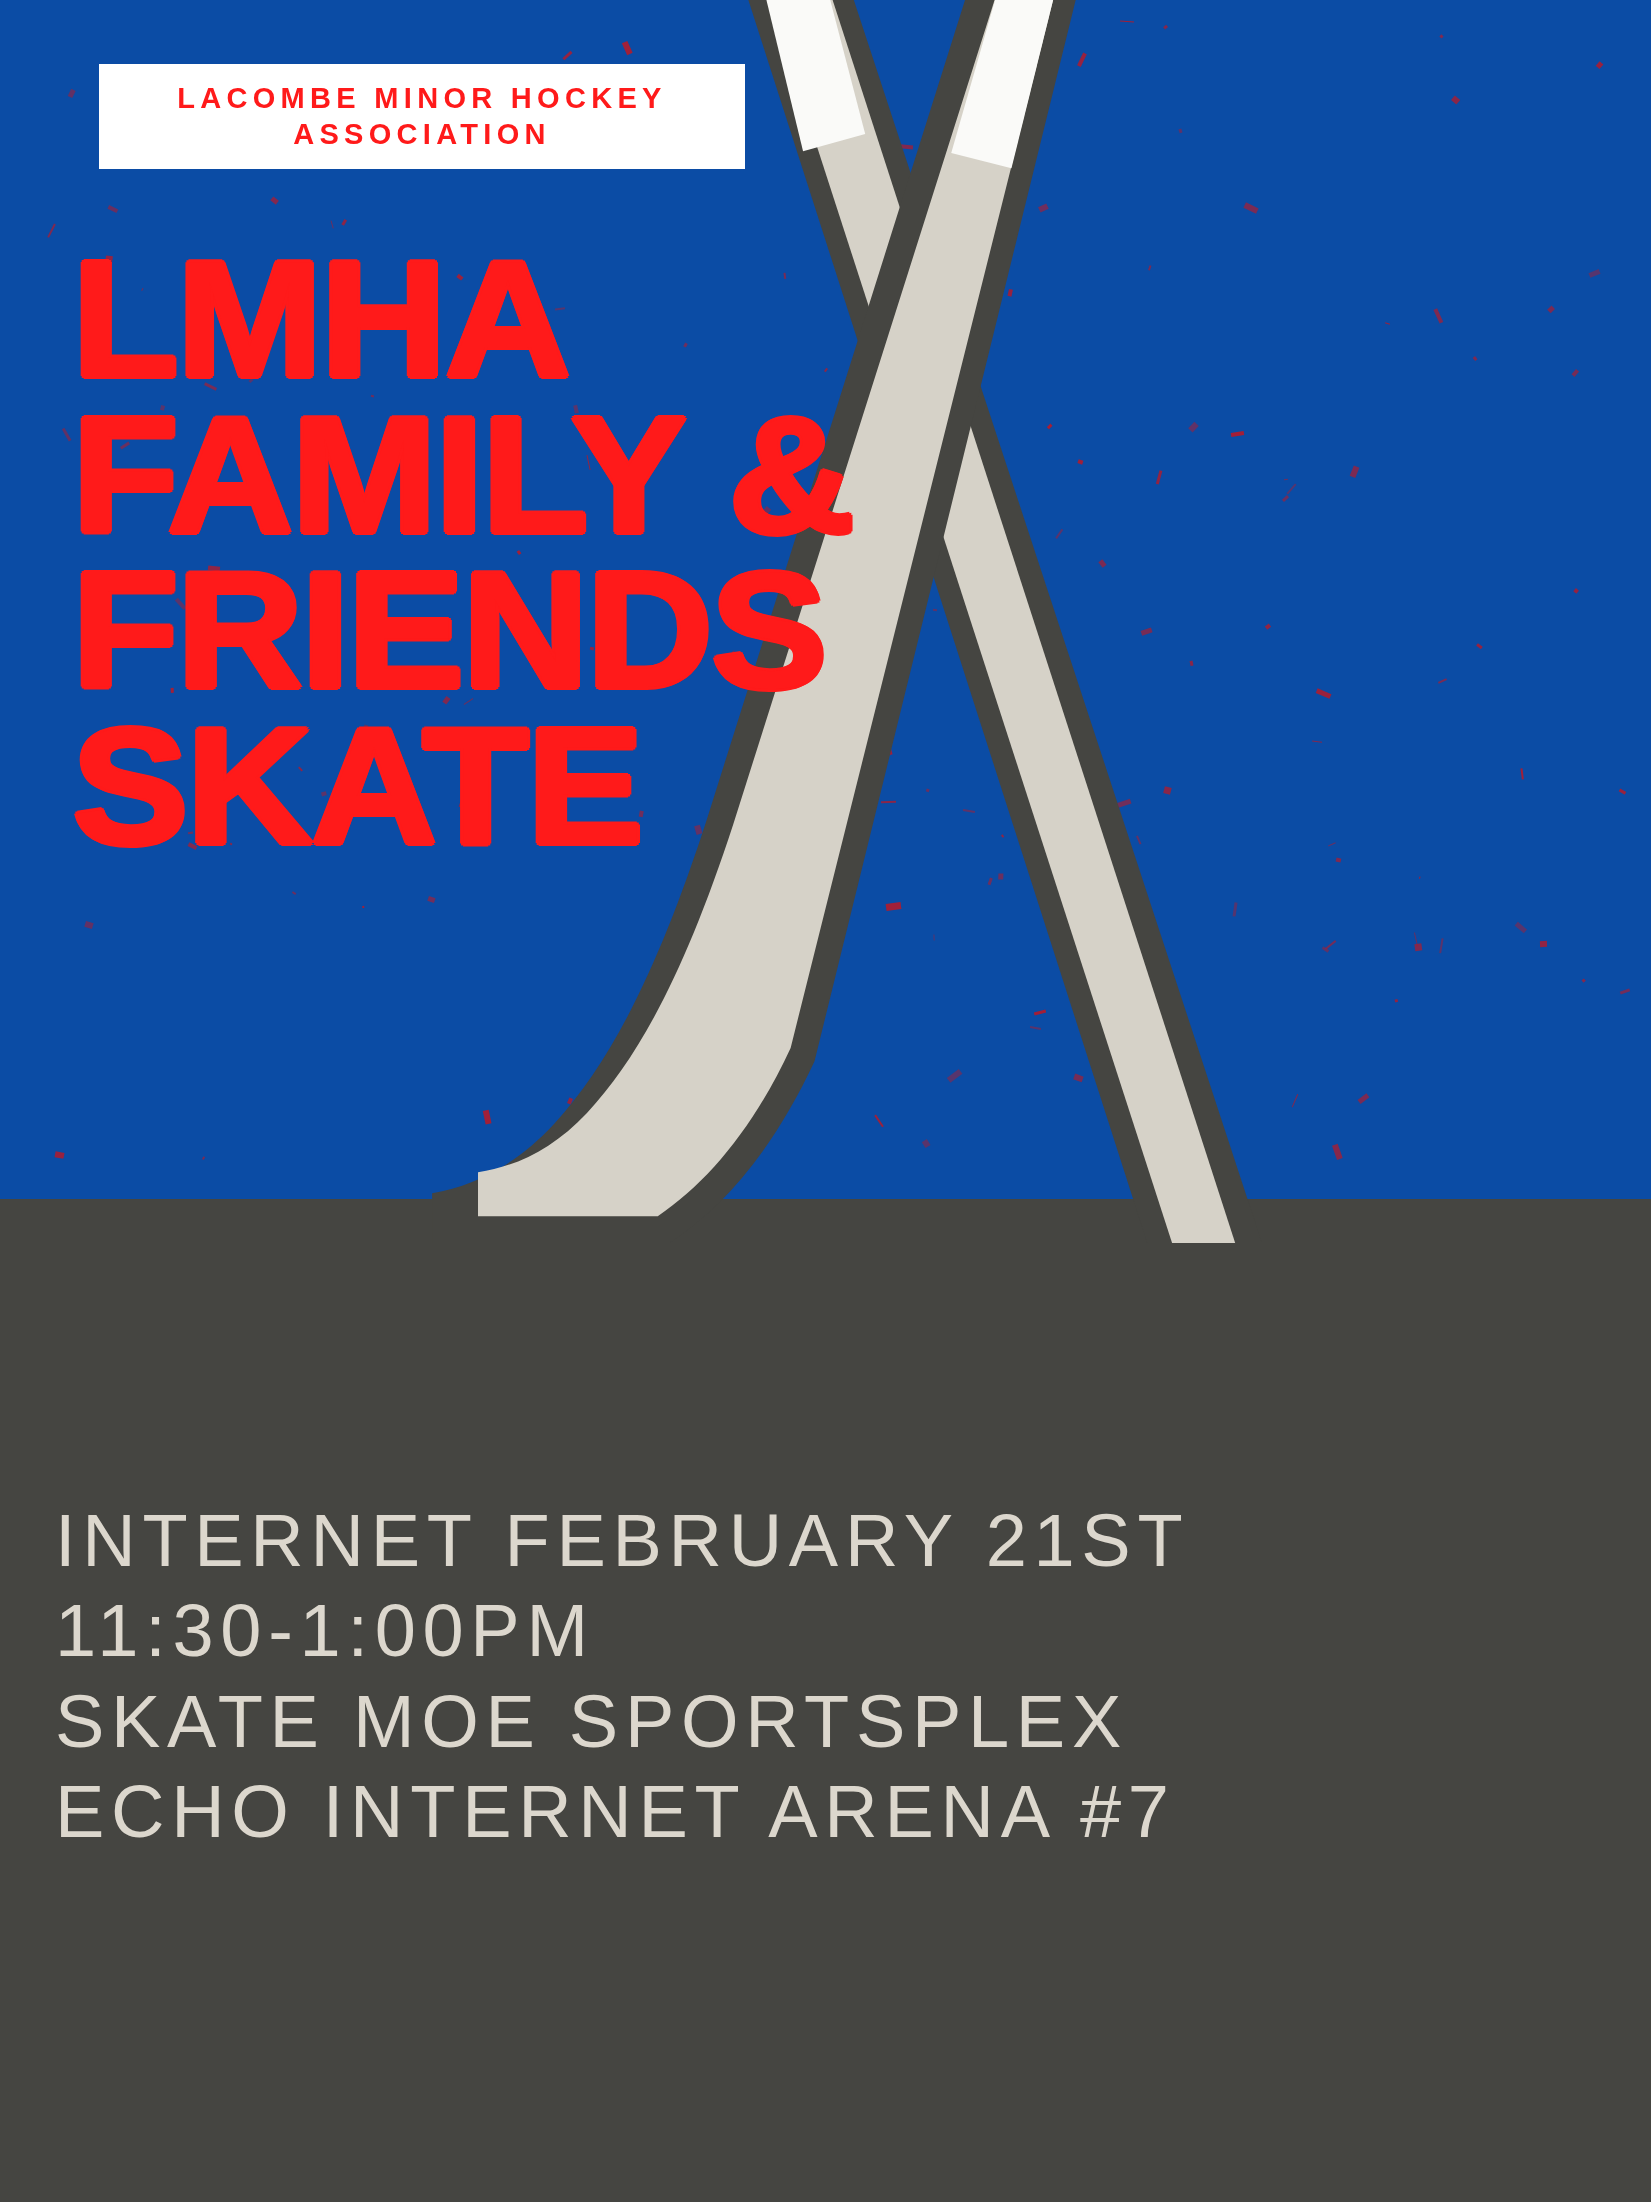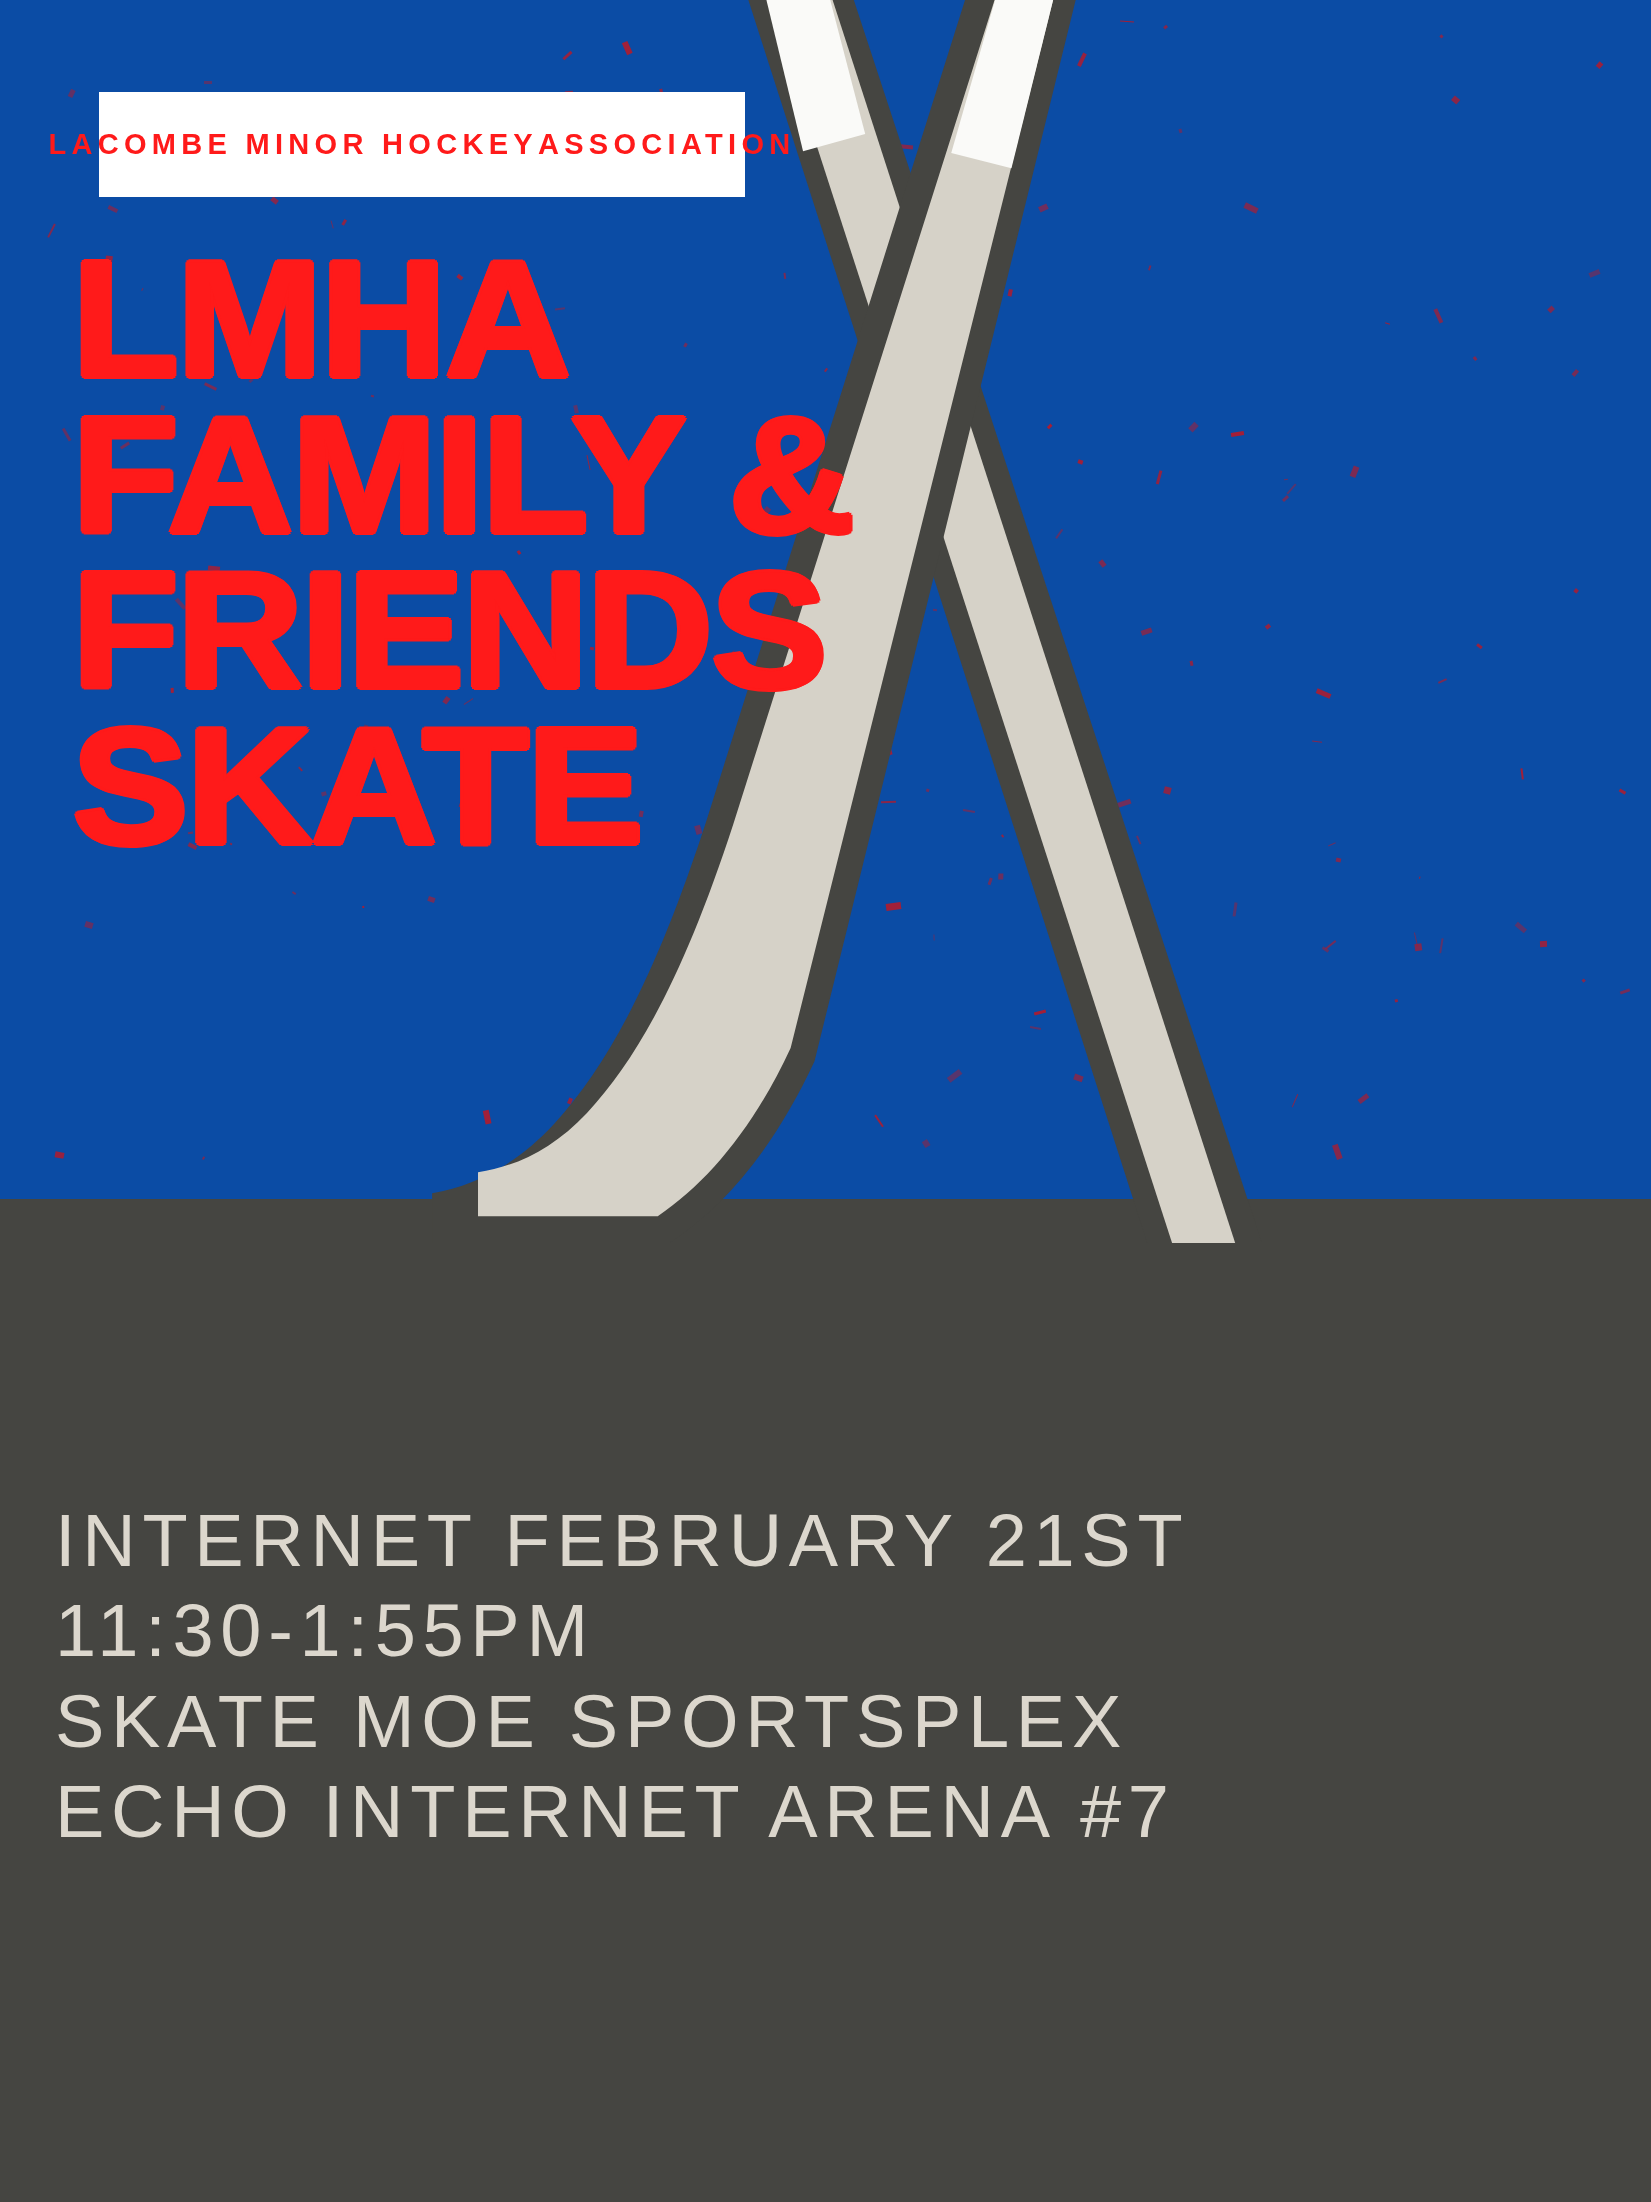--- a/index.html
+++ b/index.html
@@ -44,24 +44,23 @@
     pointer-events:none;
   }
 
   
   .banner{
     position:absolute;
     left:99px; top:64px;
     width:646px; height:105px;
     background:#FFFFFF;
     display:flex;
-    flex-direction:row;
+    flex-direction:column;
     align-items:center;
     justify-content:center;
-    margin-top:28px;
   }
   .banner-line{
     color:#FF1A1A;
     font-family:"Liberation Sans", sans-serif;
     font-weight:bold;
     font-size:29px;
     letter-spacing:5.3px;
     line-height:1.22;
     text-align:center;
     white-space:nowrap;
@@ -335,19 +334,19 @@
 
   <div class="headline">
     <div class="headline-line">LMHA</div>
     <div class="headline-line">FAMILY &amp;</div>
     <div class="headline-line">FRIENDS</div>
     <div class="headline-line">SKATE</div>
   </div>
 
   <div class="details">
     <p class="detail-line">INTERNET FEBRUARY 21ST</p>
-    <p class="detail-line">11:30-1:55PM</p>
+    <p class="detail-line">11:30-1:00PM</p>
     <p class="detail-line">SKATE MOE SPORTSPLEX</p>
     <p class="detail-line">ECHO INTERNET ARENA #7</p>
   </div>
 
 </div>
 
 
 </body></html>

